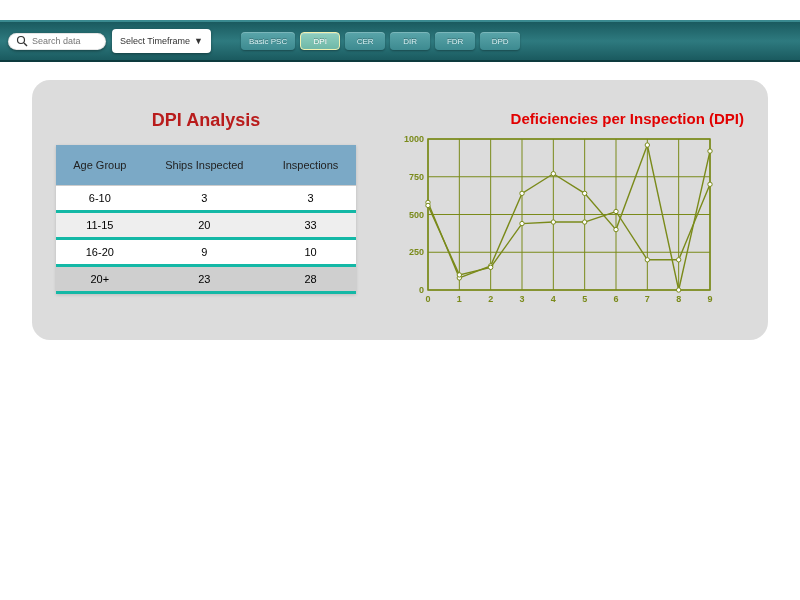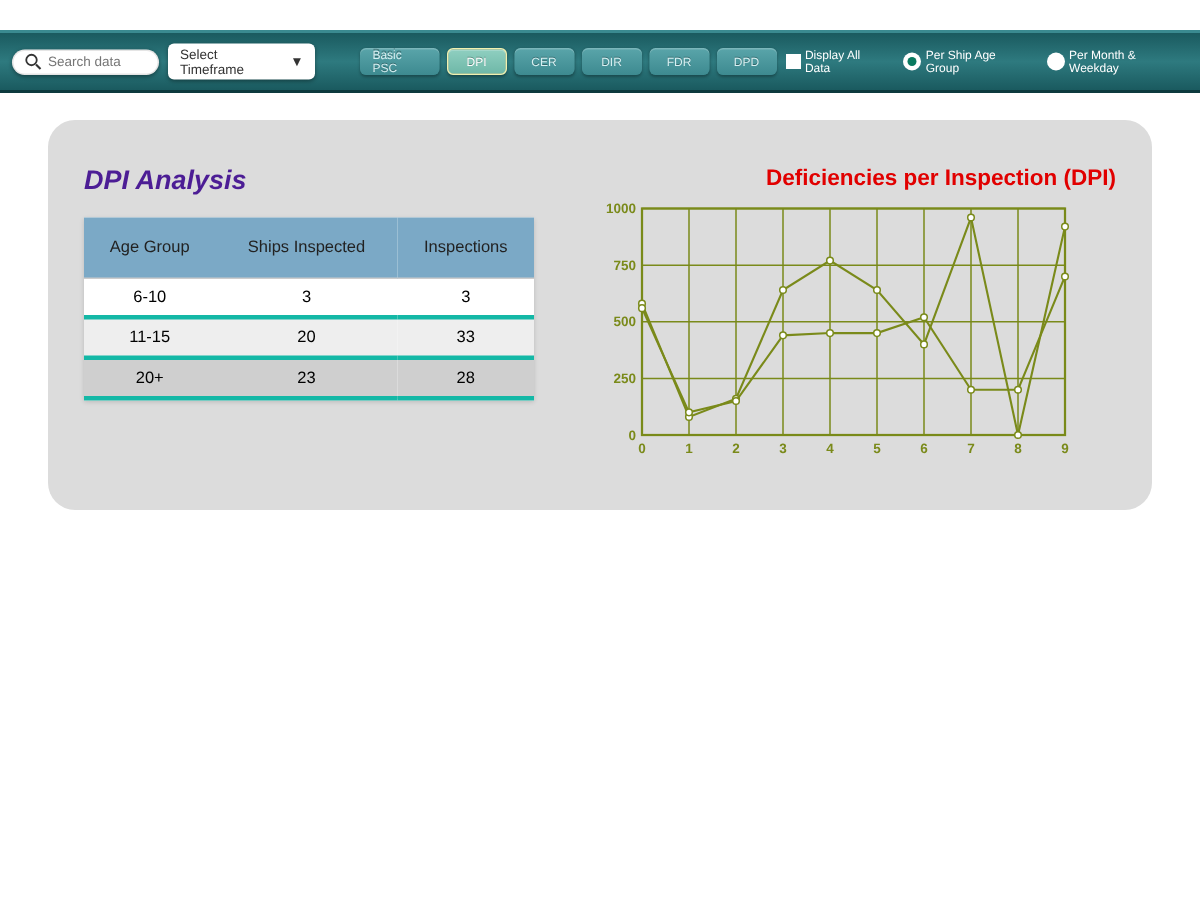--- a/index.html
+++ b/index.html
@@ -101,23 +101,23 @@
     padding: 30px 24px 26px 24px;
     display: flex;
     gap: 40px;
     min-height: 260px;
   }
 
   .left-block { flex: 0 0 300px; }
   .left-title {
     font-weight: bold;
     font-size: 18px;
+    text-align: center;
     margin-bottom: 14px;
-    color: #4c1d95;
-    font-style: italic;
+    color: #b91c1c;
   }
 
   .tbl {
     width: 100%;
     border-collapse: collapse;
     background: #fff;
     font-size: 11px;
     box-shadow: 0 1px 3px rgba(0,0,0,.15);
   }
   .tbl thead th {
@@ -175,34 +175,20 @@
 
   <div id="nav-holder" style="display:flex; gap:5px;">
       <div class="nav-btn">Basic PSC</div>
       <div class="nav-btn active">DPI</div>
       <div class="nav-btn">CER</div>
       <div class="nav-btn">DIR</div>
       <div class="nav-btn">FDR</div>
       <div class="nav-btn">DPD</div>
     </div>
 
-  <div class="top-options">
-    <div class="opt">
-      <span class="checkbox-glyph"></span>
-      <span>Display All Data</span>
-    </div>
-    <div class="opt">
-      <span id="r1" class="radio-glyph sel"></span>
-      <span>Per Ship Age Group</span>
-    </div>
-    <div class="opt">
-      <span id="r2" class="radio-glyph"></span>
-      <span>Per Month &amp; Weekday</span>
-    </div>
-  </div>
 </div>
 
 <div class="panel">
   <div class="left-block">
     <div class="left-title">DPI Analysis</div>
     <table class="tbl">
       <thead>
           <tr id="thead-row">
             <th>Age Group</th>
             <th>Ships Inspected</th>
@@ -212,20 +198,25 @@
       <tbody id="tbody">
           <tr>
             <td>6-10</td>
             <td>3</td>
             <td>3</td>
           </tr>
           <tr>
             <td>11-15</td>
             <td>20</td>
             <td>33</td>
+          </tr>
+          <tr>
+            <td>16-20</td>
+            <td>9</td>
+            <td>10</td>
           </tr>
           <tr>
             <td>20+</td>
             <td>23</td>
             <td>28</td>
           </tr>
         </tbody>
     </table>
   </div>
 

